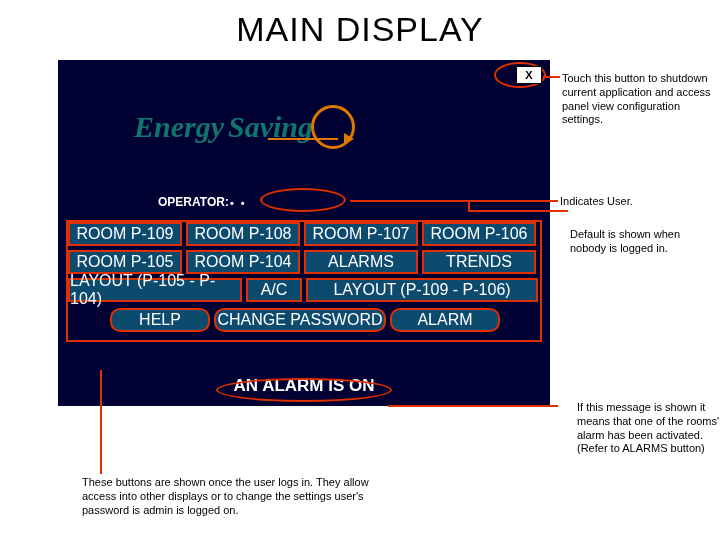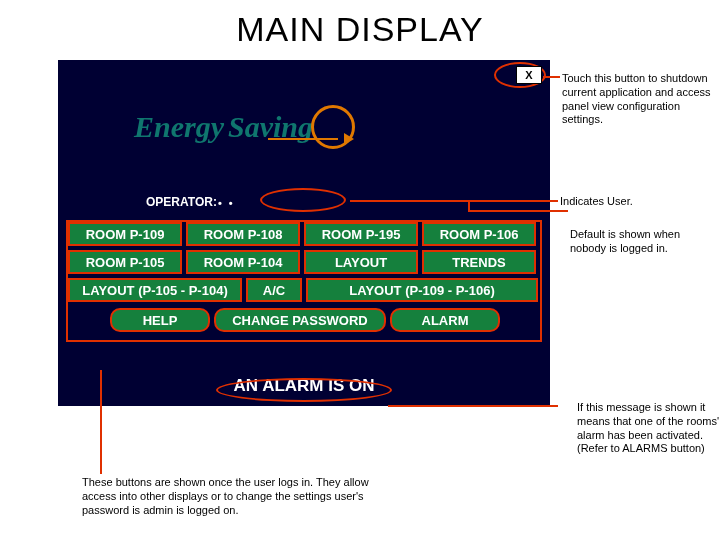--- a/index.html
+++ b/index.html
@@ -7,25 +7,25 @@
   .title { font-size: 34px; text-align: center; padding-top: 10px; font-weight: normal; letter-spacing: 1px; }
   .panel { position: absolute; left: 58px; top: 60px; width: 492px; height: 346px; background: #000033; }
   .close-btn { position: absolute; right: 8px; top: 6px; width: 26px; height: 18px; background: #fff; border: 1px solid #000; color: #000; font-weight: bold; font-size: 11px; text-align: center; line-height: 16px; cursor: pointer; }
   .close-ellipse { position: absolute; right: 4px; top: 2px; width: 52px; height: 26px; border: 2px solid #e03000; border-radius: 50%; pointer-events: none; }
   .logo { position: absolute; left: 76px; top: 45px; display: flex; align-items: center; gap: 4px; }
   .logo-text { font-family: "Brush Script MT", cursive; font-size: 30px; font-style: italic; color: #0f766e; font-weight: bold; }
   .logo-circle { width: 44px; height: 44px; border: 3px solid #e07800; border-radius: 50%; position: relative; margin-left: -6px; }
   .logo-tail { position: absolute; left: 210px; top: 75px; width: 80px; height: 14px; }
   .logo-tail::before { content:""; position:absolute; left:0; top:3px; width:70px; height:0; border-top:2px solid #e07800; }
   .logo-tail::after { content:""; position:absolute; right:-6px; top:-2px; width:0; height:0; border-left:10px solid #e07800; border-top:6px solid transparent; border-bottom:6px solid transparent; }
-  .operator-line { position: absolute; left: 88px; top: 135px; color: #fff; font-size: 12px; font-weight: bold; display: flex; align-items: flex-end; gap: 1px; }
+  .operator-line { position: absolute; left: 100px; top: 135px; color: #fff; font-size: 12px; font-weight: bold; display: flex; align-items: flex-end; gap: 1px; }
   .operator-dots { font-size: 11px; letter-spacing: 2px; }
   .operator-ellipse { position: absolute; left: 202px; top: 128px; width: 86px; height: 24px; border: 2px solid #e03000; border-radius: 50%; pointer-events: none; }
   .grid { position: absolute; left: 10px; top: 162px; width: 474px; display: flex; flex-wrap: wrap; gap: 4px; }
-  .btn { background: #15803d; border: 2px solid #e03000; color: #fff; font-size: 13px; font-weight: bold; height: 24px; display: flex; align-items: center; justify-content: center; cursor: pointer; }
+  .btn { background: #0c4a6e; border: 2px solid #e03000; color: #fff; font-size: 16px; font-weight: normal; height: 24px; display: flex; align-items: center; justify-content: center; cursor: pointer; }
   .w4 { width: 114px; }
   .row3 { display:flex; gap:4px; width:100%;align-items:flex-end; }
   .row4 { display:flex; gap:4px; width:100%; justify-content:center; margin-top:2px; }
   .btn-sm { width: 142px; border-radius: 10px; }
   .alarm-zone { position: absolute; left: 0; bottom: 10px; width: 100%; text-align: center; }
   .alarm-text { color: #fff; font-size: 17px; font-weight: bold; display: inline-block; }
   .alarm-ellipse { position: absolute; left: 158px; bottom: 4px; width: 176px; height: 24px; border: 2px solid #e03000; border-radius: 50%; pointer-events: none; }
   .note { position: absolute; font-size: 11px; line-height: 1.25; color: #000; }
   .n1 { left: 562px; top: 72px; width: 152px; }
   .n2 { left: 560px; top: 195px; width: 150px; }
@@ -59,26 +59,26 @@
 
   <div class="operator-line">
     <span>OPERATOR:</span>
     <span class="operator-dots">• •</span>
   </div>
   <div class="operator-ellipse"></div>
 
   <div class="grid">
     <div class="btn w4">ROOM P-109</div>
     <div class="btn w4">ROOM P-108</div>
-    <div class="btn w4">ROOM P-195</div>
+    <div class="btn w4">ROOM P-107</div>
     <div class="btn w4">ROOM P-106</div>
 
     <div class="btn w4">ROOM P-105</div>
     <div class="btn w4">ROOM P-104</div>
-    <div class="btn w4">LAYOUT</div>
+    <div class="btn w4">ALARMS</div>
     <div class="btn w4">TRENDS</div>
 
     <div class="row3">
       <div class="btn" style="width:174px">LAYOUT (P-105 - P-104)</div>
       <div class="btn" style="width:56px">A/C</div>
       <div class="btn" style="width:232px">LAYOUT (P-109 - P-106)</div>
     </div>
 
     <div class="row4">
       <div class="btn btn-sm" style="width:100px">HELP</div>

